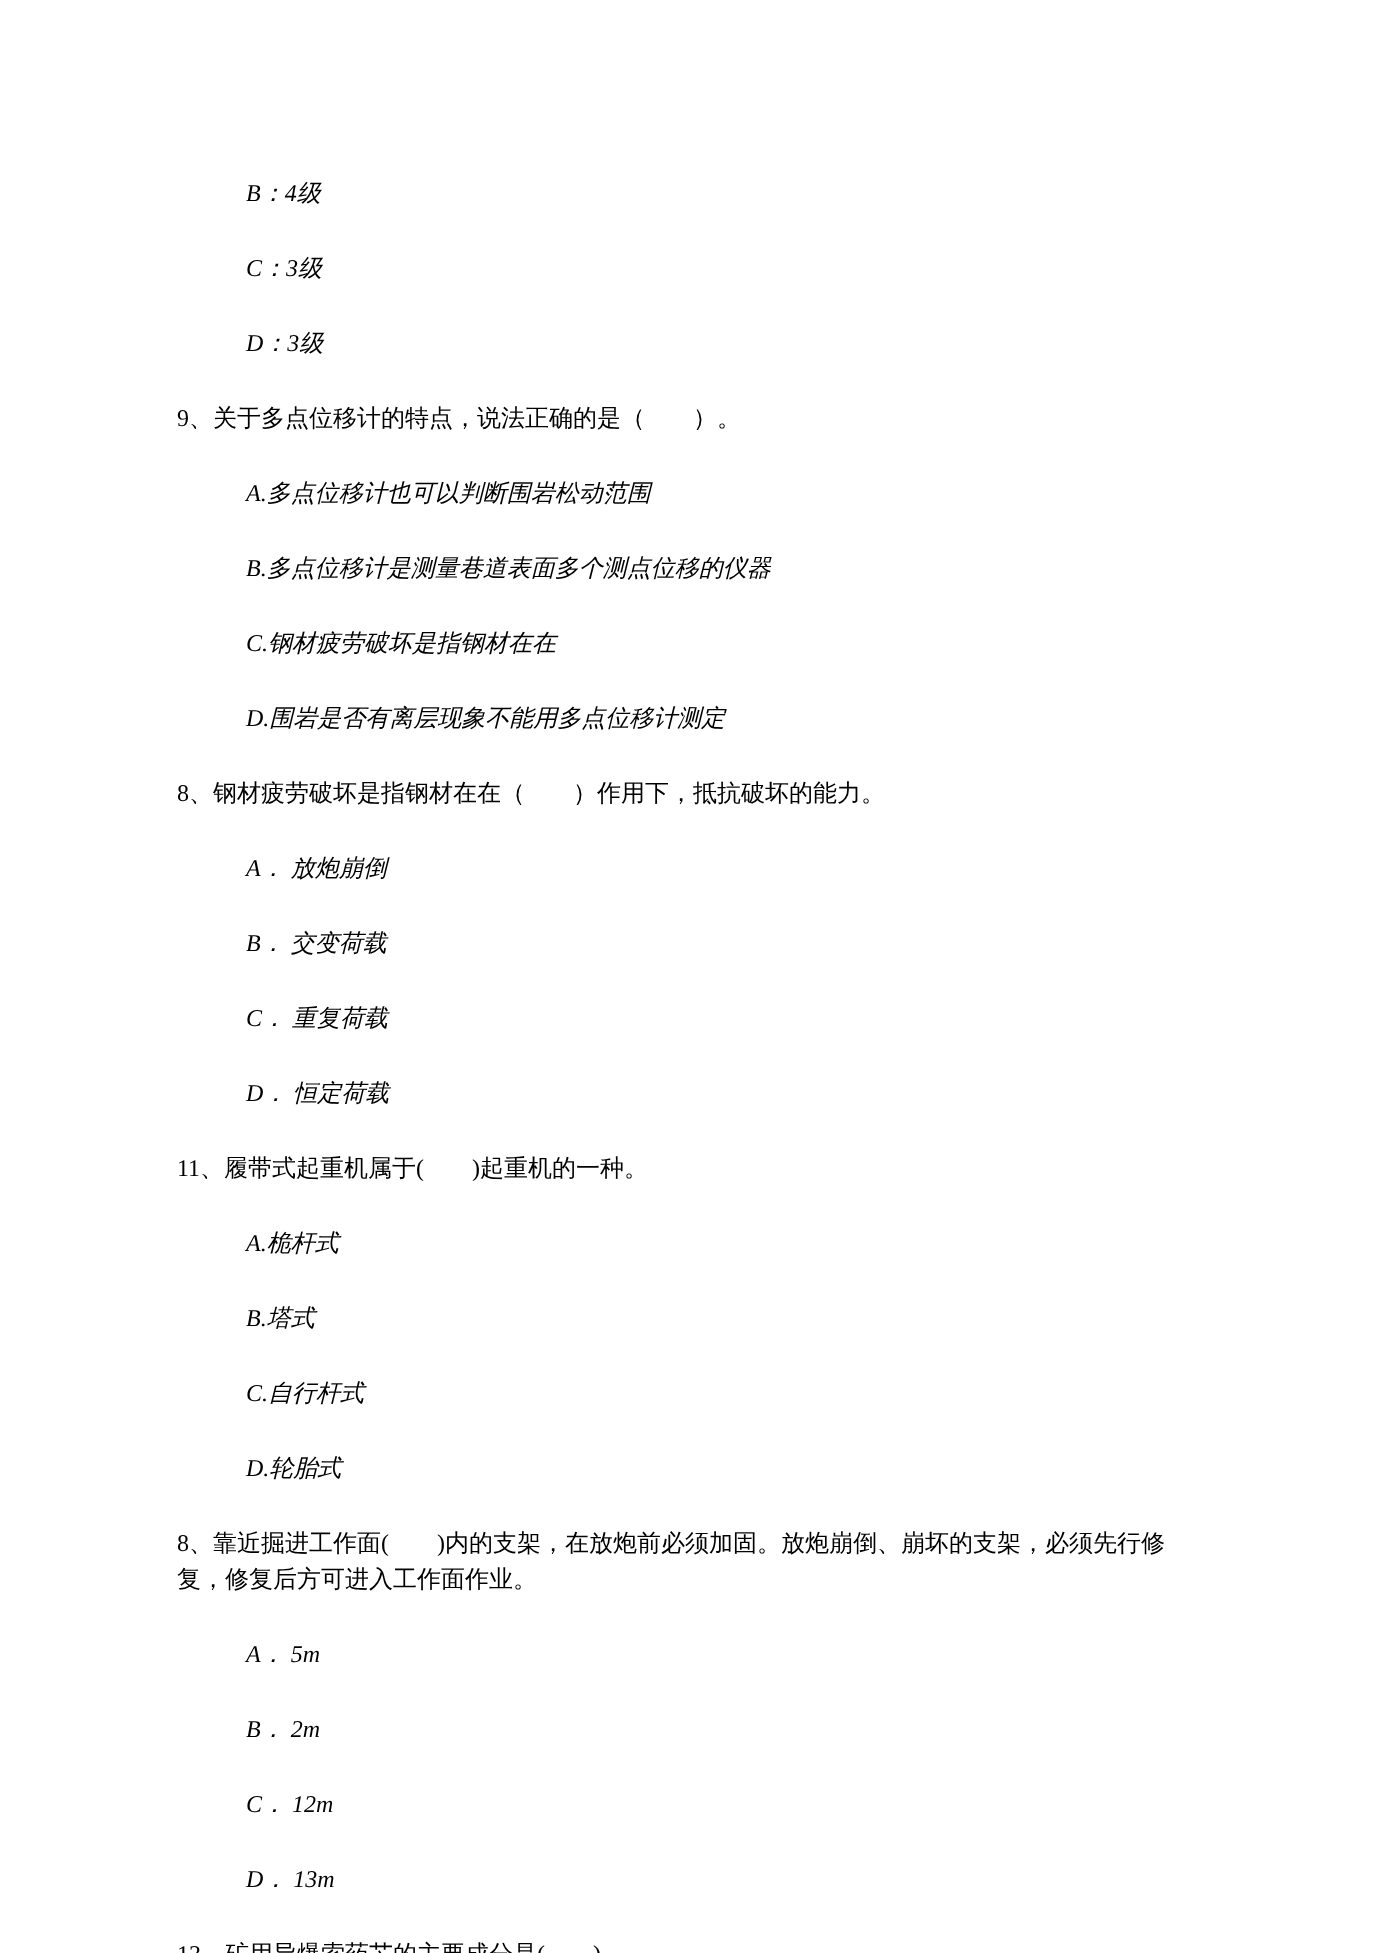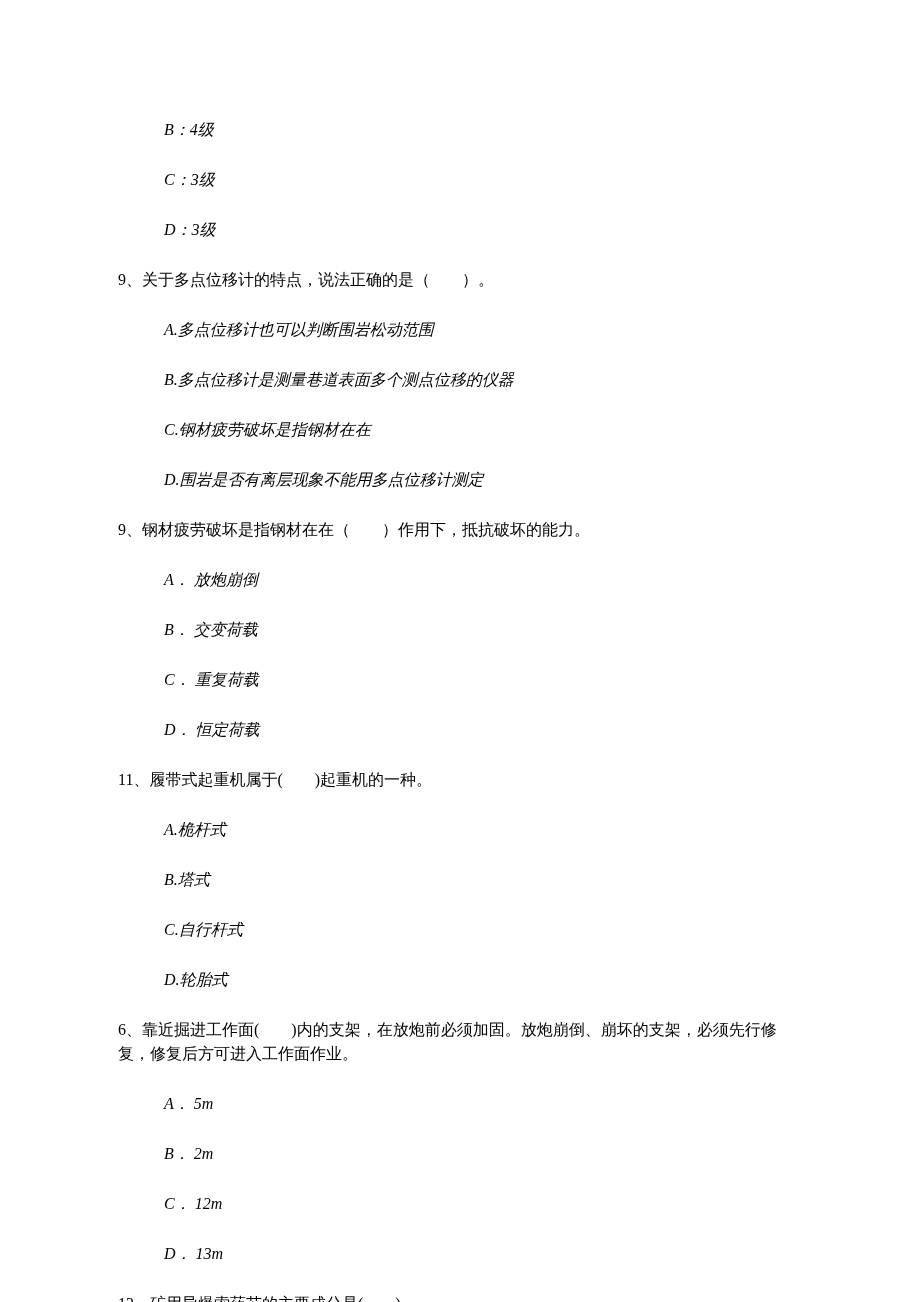--- a/index.html
+++ b/index.html
@@ -32,31 +32,31 @@
 <div class="option-line">B：4级</div>
 <div class="option-line">C：3级</div>
 <div class="option-line">D：3级</div>
 
 <div class="question-line">9、关于多点位移计的特点，说法正确的是（　　）。</div>
 <div class="option-line">A.多点位移计也可以判断围岩松动范围</div>
 <div class="option-line">B.多点位移计是测量巷道表面多个测点位移的仪器</div>
 <div class="option-line">C.钢材疲劳破坏是指钢材在在</div>
 <div class="option-line">D.围岩是否有离层现象不能用多点位移计测定</div>
 
-<div class="question-line">9、钢材疲劳破坏是指钢材在在（　　）作用下，抵抗破坏的能力。</div>
+<div class="question-line">8、钢材疲劳破坏是指钢材在在（　　）作用下，抵抗破坏的能力。</div>
 <div class="option-line">A． 放炮崩倒</div>
 <div class="option-line">B． 交变荷载</div>
 <div class="option-line">C． 重复荷载</div>
 <div class="option-line">D． 恒定荷载</div>
 
 <div class="question-line">11、履带式起重机属于(　　)起重机的一种。</div>
 <div class="option-line">A.桅杆式</div>
 <div class="option-line">B.塔式</div>
 <div class="option-line">C.自行杆式</div>
 <div class="option-line">D.轮胎式</div>
 
-<div class="question-line">6、靠近掘进工作面(　　)内的支架，在放炮前必须加固。放炮崩倒、崩坏的支架，必须先行修复，修复后方可进入工作面作业。</div>
+<div class="question-line">8、靠近掘进工作面(　　)内的支架，在放炮前必须加固。放炮崩倒、崩坏的支架，必须先行修复，修复后方可进入工作面作业。</div>
 <div class="option-line">A． 5m</div>
 <div class="option-line">B． 2m</div>
 <div class="option-line">C． 12m</div>
 <div class="option-line">D． 13m</div>
 
 <div class="question-line">13、矿用导爆索药芯的主要成分是(　　)。</div>
 
 </body></html>

